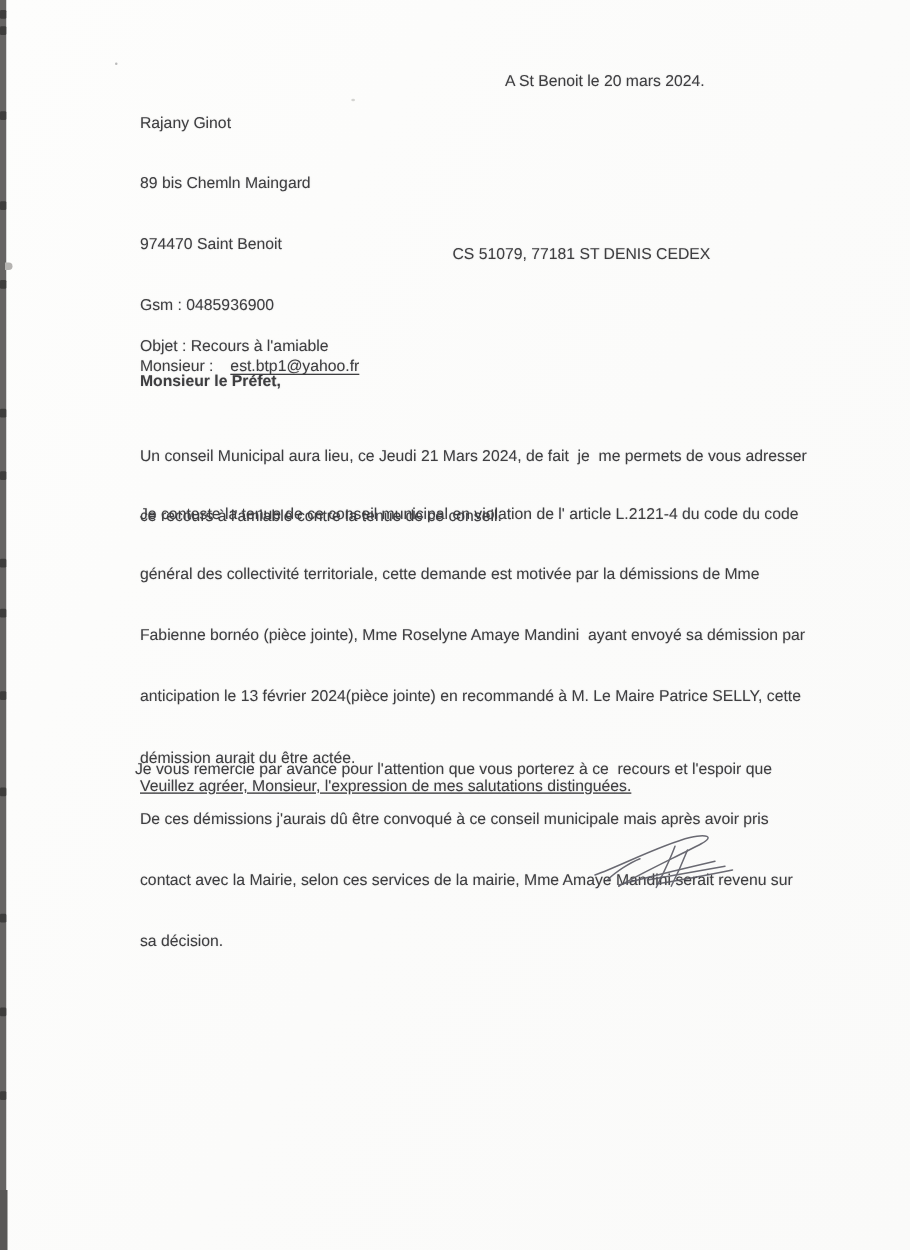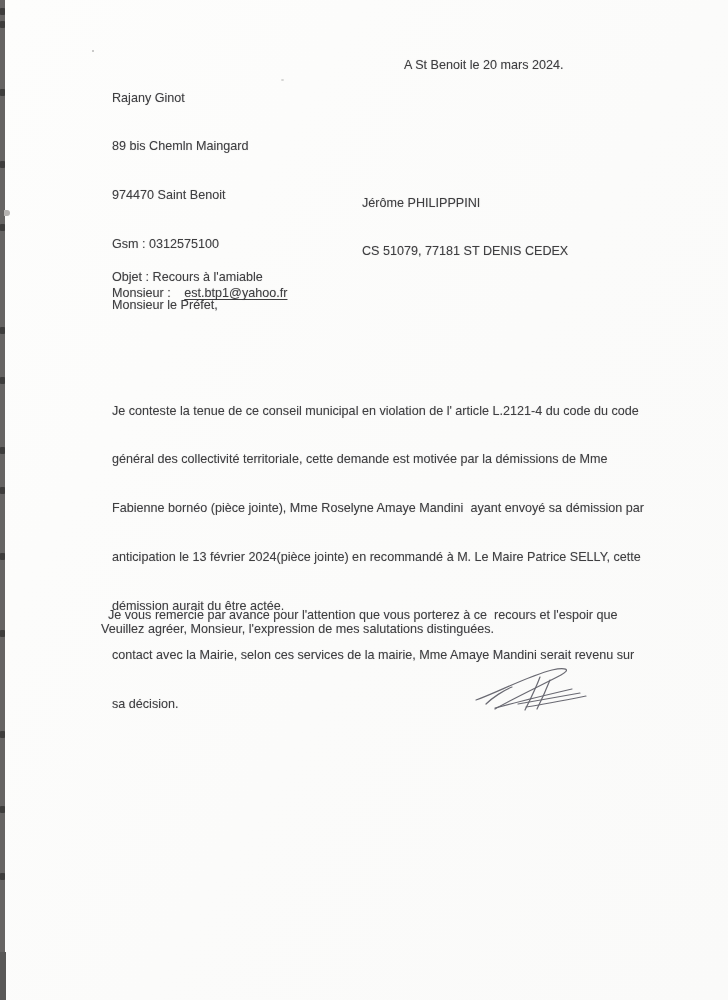--- a/index.html
+++ b/index.html
@@ -35,26 +35,26 @@
     text-shadow:0 0 1px rgba(90,90,95,.35);
     font-size:12.6px;
     line-height:16.3px;
     white-space:pre;
   }
   .block{position:absolute;}
   .sender{left:112px;top:57px;}
   .date{left:404px;top:57px;}
   .recipient{left:362px;top:162px;}
   .subject{left:112px;top:269px;}
-  .salutation{left:112px;top:297px;}
+  .salutation{left:112px;top:297px;font-weight:bold;}
   .para1{left:112px;top:324px;}
   .para2{left:112px;top:370px;}
   .para3{left:112px;top:524px;}
   .para4{left:108px;top:574px;}
-  .closing{left:101px;top:621px;}
+  .closing{left:112px;top:621px;text-decoration:underline;}
   .email-link{text-decoration:underline;text-underline-offset:2px;margin-left:10px;}
   .sig{position:absolute;left:462px;top:660px;width:150px;height:62px;}
 </style>
 </head>
 <body>
 
 <div class="paper">
 
   <div class="scan-strip">
     <div class="notch" style="top:8px"></div>
@@ -74,42 +74,46 @@
     <div class="tab" style="top:210px"></div>
     <div class="foot"></div>
   </div>
   <div class="speck" style="left:92px;top:50px;width:2px;height:2px;background:#b9b9b9"></div>
   <div class="speck" style="left:281px;top:79px;width:3px;height:2px;background:#d4d4d2"></div>
 
   <div class="block sender txt">
     <div>Rajany Ginot</div>
     <div>89 bis Chemln Maingard</div>
     <div>974470 Saint Benoit</div>
-    <div>Gsm : 0312575100</div>
+    <div>Gsm : 0485936900</div>
     <div><span>Monsieur : </span><span class="email-link">est.btp1@yahoo.fr</span></div>
   </div>
 
   <div class="block date txt">A St Benoit le 20 mars 2024.</div>
 
   <div class="block recipient txt">
-    <div>Jérôme PHILIPPPINI</div>
     <div>CS 51079, 77181 ST DENIS CEDEX</div>
   </div>
 
   <div class="block subject txt">Objet : Recours à l'amiable</div>
 
   <div class="block salutation txt">Monsieur le Préfet,</div>
 
+  <div class="block para1 txt">
+    <div>Un conseil Municipal aura lieu, ce Jeudi 21 Mars 2024, de fait  je  me permets de vous adresser</div>
+    <div>ce recours à l'amiable contre la tenue de ce conseil.</div>
+  </div>
 
   <div class="block para2 txt">
     <div>Je conteste la tenue de ce conseil municipal en violation de l' article L.2121-4 du code du code</div>
     <div>général des collectivité territoriale, cette demande est motivée par la démissions de Mme</div>
     <div>Fabienne bornéo (pièce jointe), Mme Roselyne Amaye Mandini  ayant envoyé sa démission par</div>
     <div>anticipation le 13 février 2024(pièce jointe) en recommandé à M. Le Maire Patrice SELLY, cette</div>
     <div>démission aurait du être actée.</div>
+    <div>De ces démissions j'aurais dû être convoqué à ce conseil municipale mais après avoir pris</div>
     <div>contact avec la Mairie, selon ces services de la mairie, Mme Amaye Mandini serait revenu sur</div>
     <div>sa décision.</div>
   </div>
 
 
   <div class="block para4 txt">
     <div>Je vous remercie par avance pour l'attention que vous porterez à ce  recours et l'espoir que</div>
   </div>
 
   <div class="block closing txt">Veuillez agréer, Monsieur, l'expression de mes salutations distinguées.</div>

